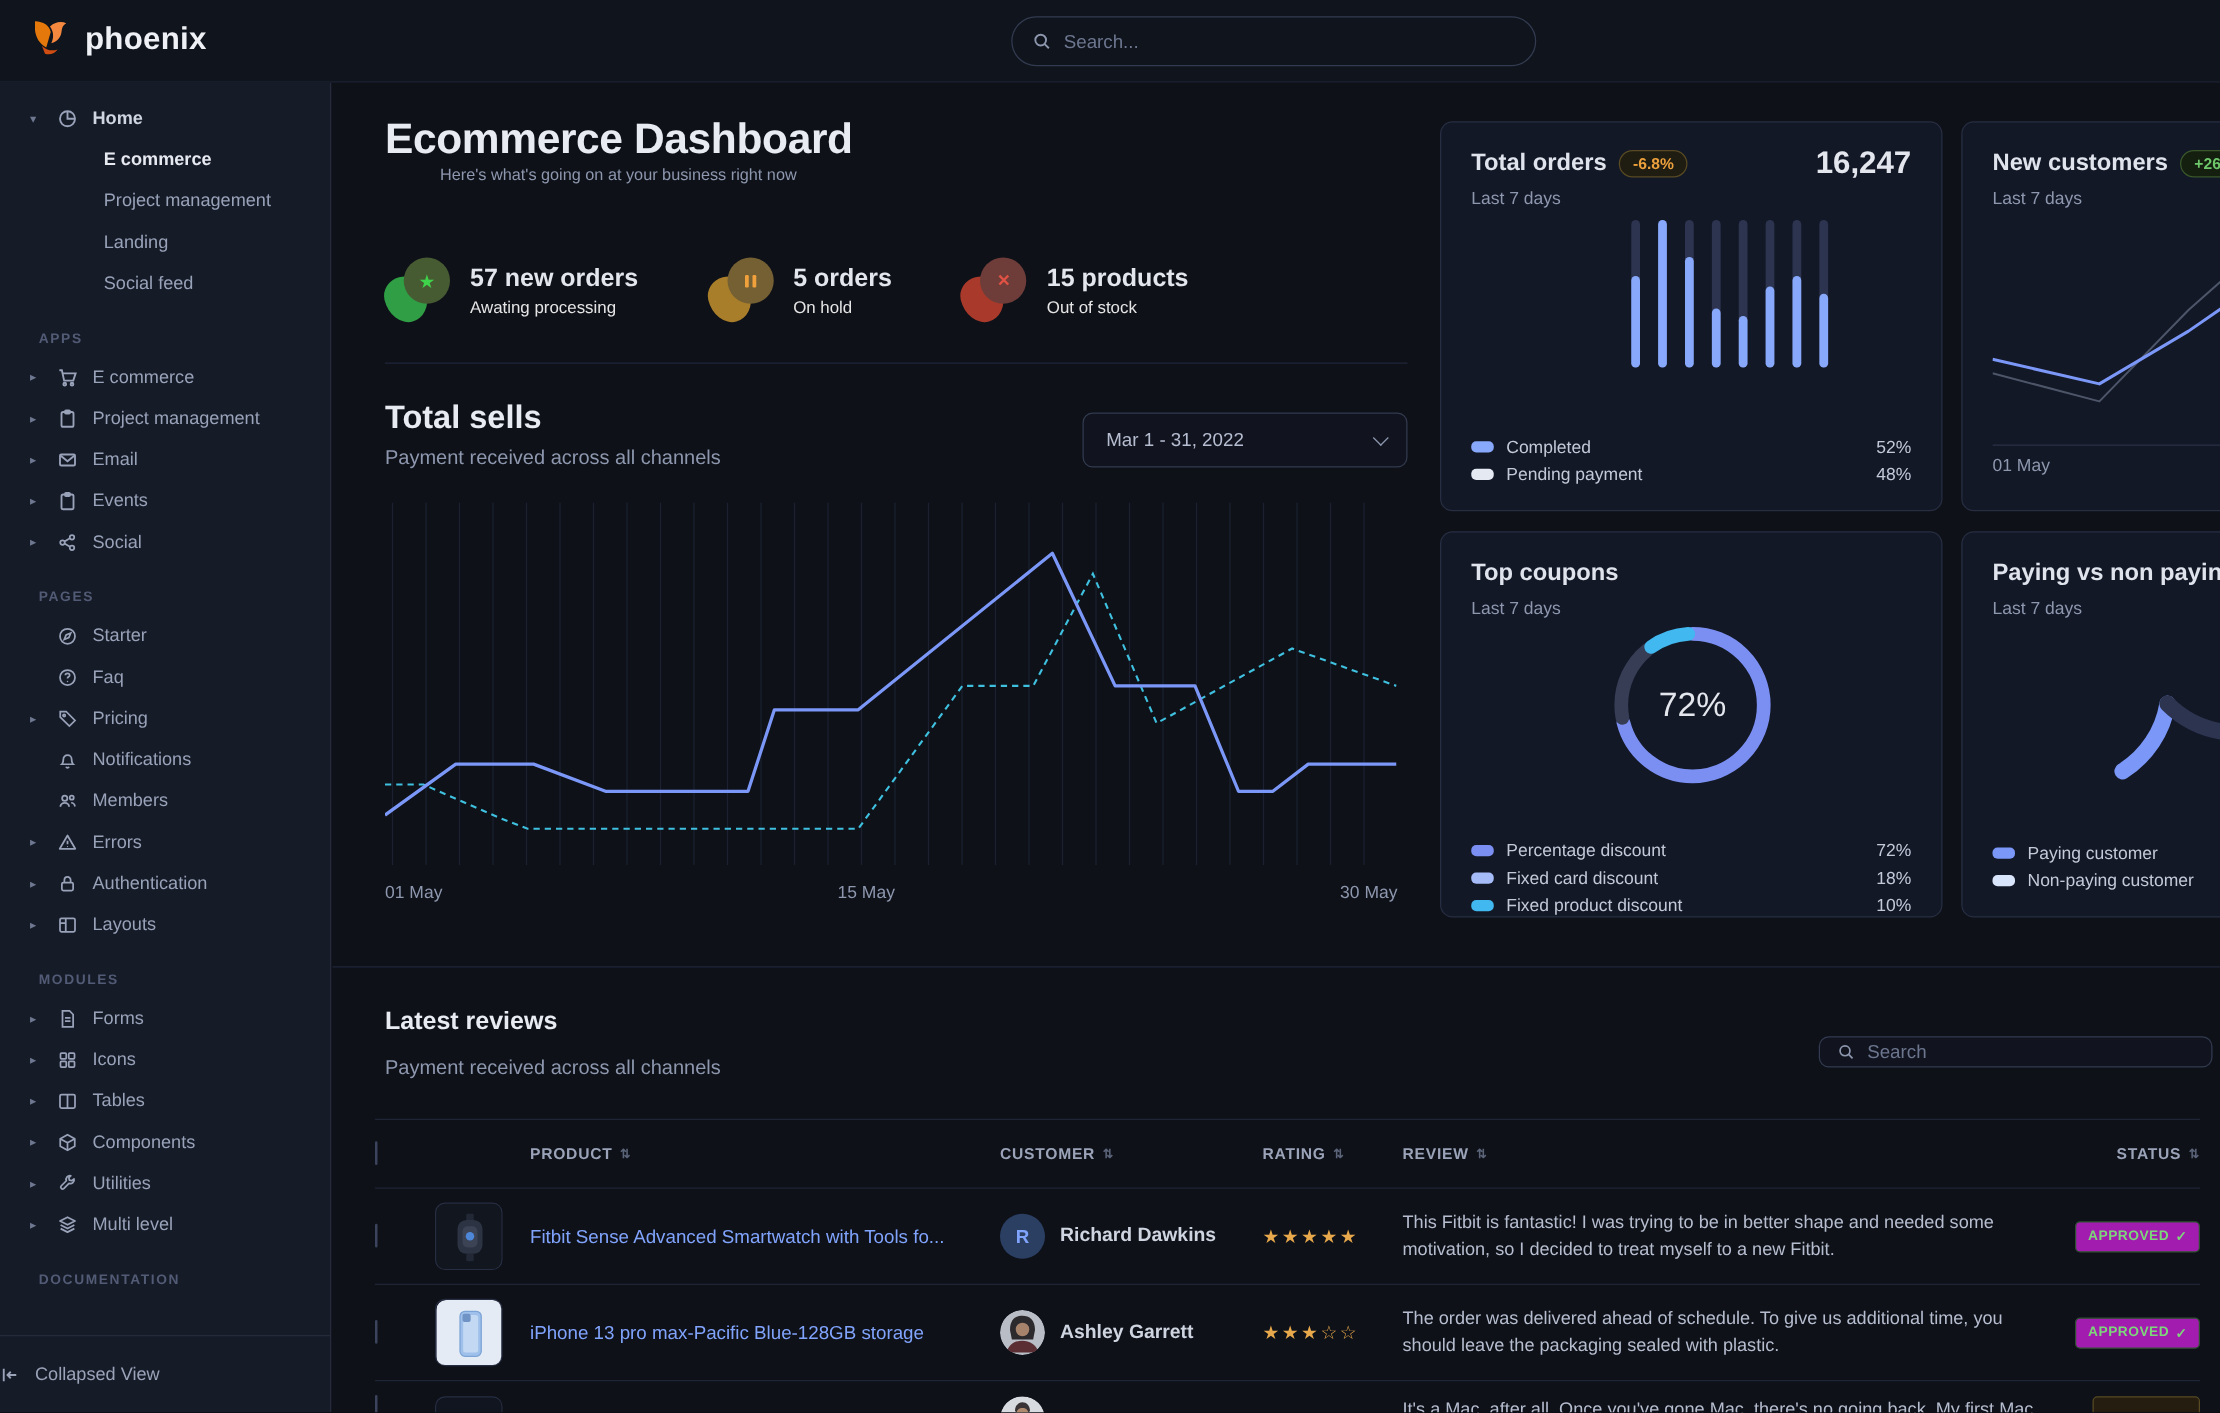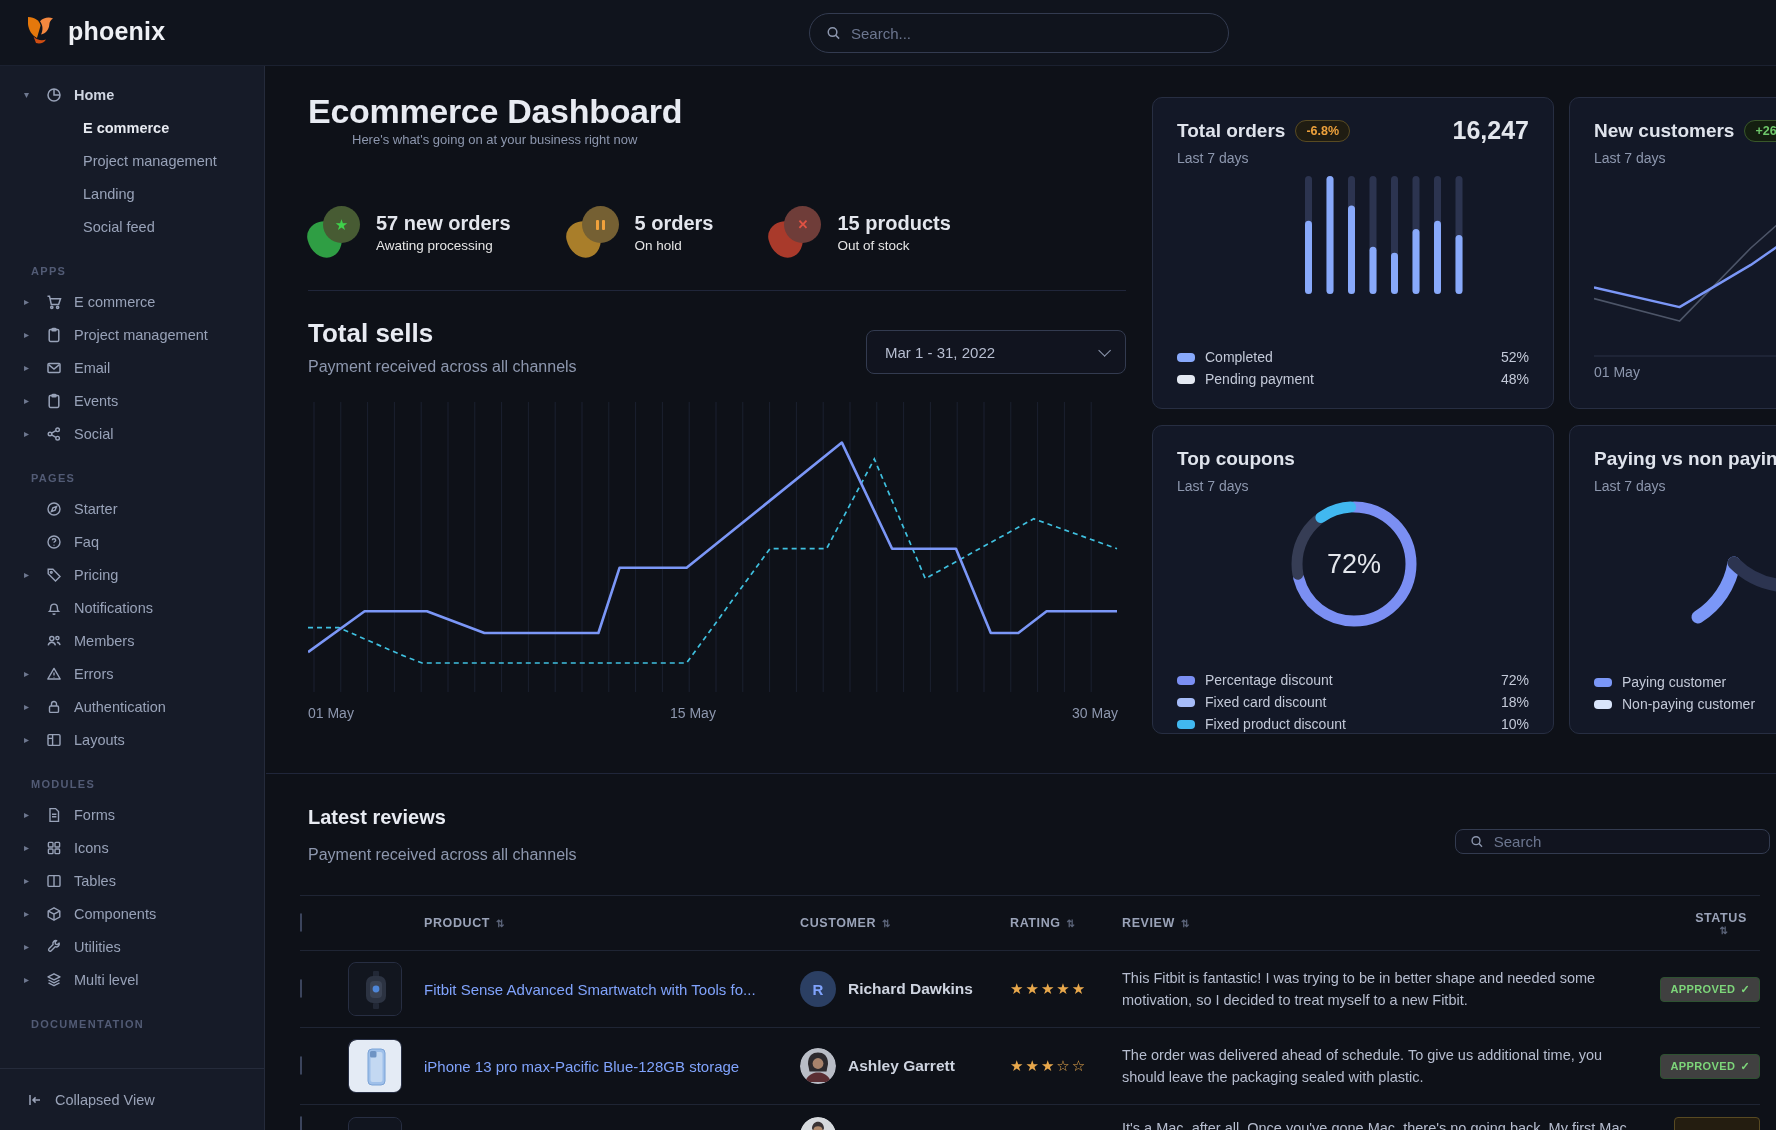--- a/index.html
+++ b/index.html
@@ -17,21 +17,21 @@
 
   
   .sidebar { position:absolute; top:66px; left:0; width:265px; height:1064px; background:#161b28; border-right:1px solid #252b3b; padding-top:12px; }
   .sb-item { height:33px; display:flex; align-items:center; padding-left:24px; color:#98a2b8; font-size:14.5px; cursor:pointer; }
   .sb-item .caret { width:16px; margin-right:6px; font-size:10px; color:#6e7890; text-align:left; }
   .sb-item .si { width:16px; height:16px; margin-right:12px; color:#98a2b8; flex:0 0 16px; }
   .sb-item.sb-home .sb-label { color:#cfd5e1; font-weight:700; }
   .sb-child { height:33px; display:flex; align-items:center; padding-left:83px; color:#98a2b8; font-size:14.5px; cursor:pointer; }
   .sb-child.active { color:#e6e9f0; font-weight:600; }
   .sb-section { margin:22px 0 8px; padding-left:31px; font-size:11px; font-weight:700; letter-spacing:1.3px; color:#525b75; }
-  .sb-bottom { position:absolute; bottom:0; left:0; width:100%; height:62px; border-top:1px solid #252b3b; display:flex; align-items:center; padding-left:27px; gap:12px; color:#9aa3b8; font-size:14.5px; cursor:pointer; }
+  .sb-bottom { position:absolute; bottom:0; left:0; width:100%; height:62px; border-top:1px solid #252b3b; display:flex; align-items:center; gap:12px; color:#9aa3b8; font-size:14.5px; cursor:pointer; }
   .sb-bottom .si { width:16px; height:16px; color:#9aa3b8; }
 
   
   .dash-title { position:absolute; left:308px; top:92px; font-size:34px; font-weight:700; color:#e8ebf2; letter-spacing:-.3px; }
   .dash-sub { position:absolute; left:308px; top:132px; font-size:13px; color:#8d97ae;margin-left:44px; }
 
   
   .stats { position:absolute; left:308px; top:206px; display:flex; gap:56px; }
   .stat { display:flex; align-items:center; gap:14px; }
   .stat-ic { position:relative; width:54px; height:52px; }
@@ -78,33 +78,33 @@
   
   .rv-title { position:absolute; left:308px; top:806px; font-size:20px; font-weight:700; color:#e8ebf2; }
   .rv-sub { position:absolute; left:308px; top:846px; font-size:16px; color:#8d97ae; }
   .rv-search { position:absolute; left:1455px; top:829px; width:315px; height:25px; border:1px solid #333b50; border-radius:8px; display:flex; align-items:center; padding:0 14px; gap:10px; background:#11141f; }
   .rtable { position:absolute; left:300px; top:895px; width:1460px; }
   .trow { display:grid; grid-template-columns:48px 76px 376px 210px 112px 560px 78px; align-items:center; border-top:1px solid #1f2534; }
   .trow.thead { height:55px; }
   .trow.tdata { height:77px; }
   .th { font-size:12.5px; font-weight:700; color:#9aa3b8; letter-spacing:.6px; display:flex; align-items:center; cursor:pointer; }
   .th .sort { font-size:10px; color:#5b6479; margin-left:6px; }
-  .th.right { justify-content:space-between;flex-direction:column; }
+  .th.right { justify-content:flex-end; }
   .cb { width:17px; height:17px; border:1.5px solid #3b445c; border-radius:4px; background:transparent; cursor:pointer; }
   .thumb { width:54px; height:54px; border:1px solid #272e42; border-radius:8px; overflow:hidden; background:#141824; }
   .prod-link { font-size:15px; color:#80a3fc; cursor:pointer; padding-right:20px; line-height:1.4; }
   .cust { display:flex; align-items:center; gap:12px; }
   .avatar { width:36px; height:36px; border-radius:50%; overflow:hidden; flex:0 0 36px; }
   .avatar.initial { background:#2b3f63; color:#80a3fc; display:flex; align-items:center; justify-content:center; font-weight:700; font-size:15px; }
   .cust-name { font-size:15.5px; font-weight:600; color:#ced4e0; }
   .stars { font-size:15px; letter-spacing:2px; color:#e8a84c; white-space:nowrap; }
   .review-txt { font-size:14.5px; color:#b6bdcf; line-height:22px; max-width:505px; }
   .status-cell { display:flex; justify-content:flex-end; }
   .badge { font-size:11px; font-weight:800; letter-spacing:.4px; padding:5px 9px; border-radius:4px; display:inline-flex; align-items:center; gap:5px; white-space:nowrap; }
-  .badge-approved { color:#7dd67a; background:#404040; border:1px solid #2e5231; }
+  .badge-approved { color:#7dd67a; background:#a21caf; border:1px solid #2e5231; }
   .badge-warn-cut { color:#eda13c; background:#241d10; border:1px solid #584a22; min-width:86px; min-height:22px; }
   .trow.row-cut { align-items:start; }
   .trow.row-cut > * { margin-top:12px; }
   svg { display:block; }
 </style>
 </head>
 <body>
 
 <div class="page">
 

